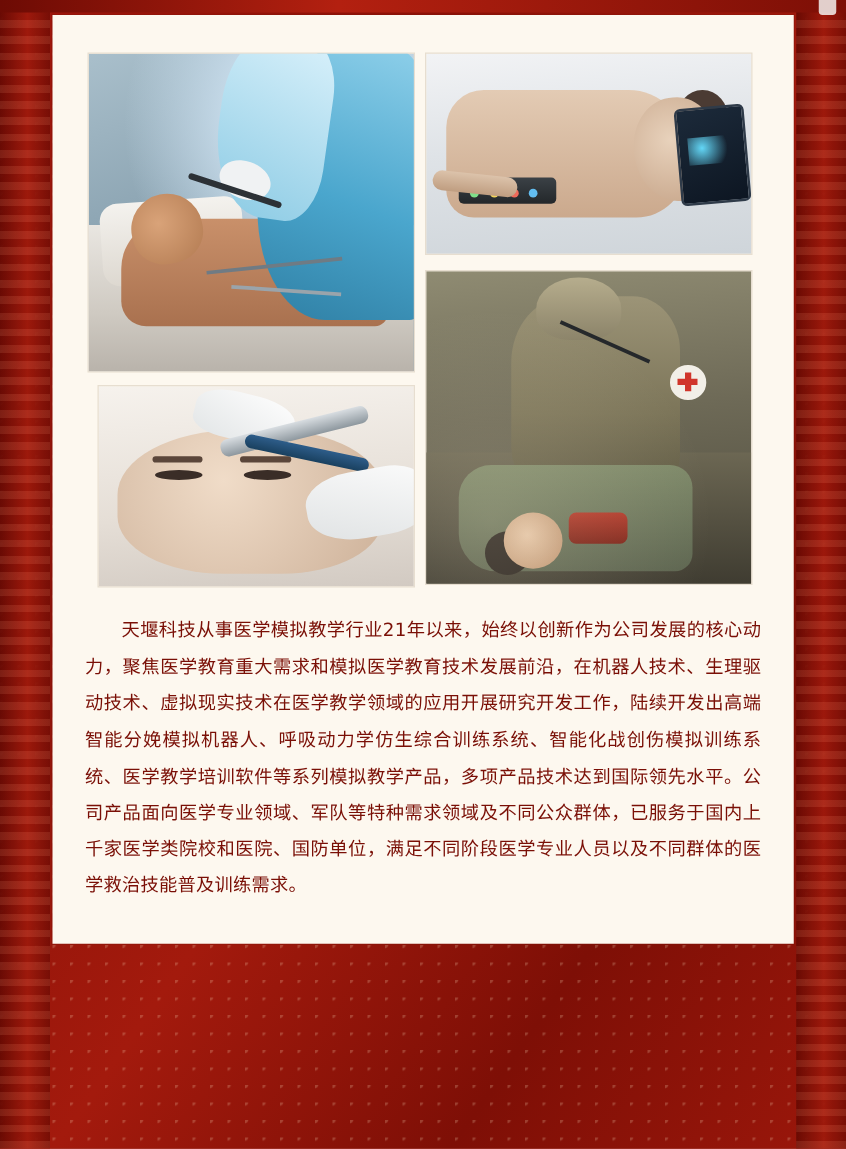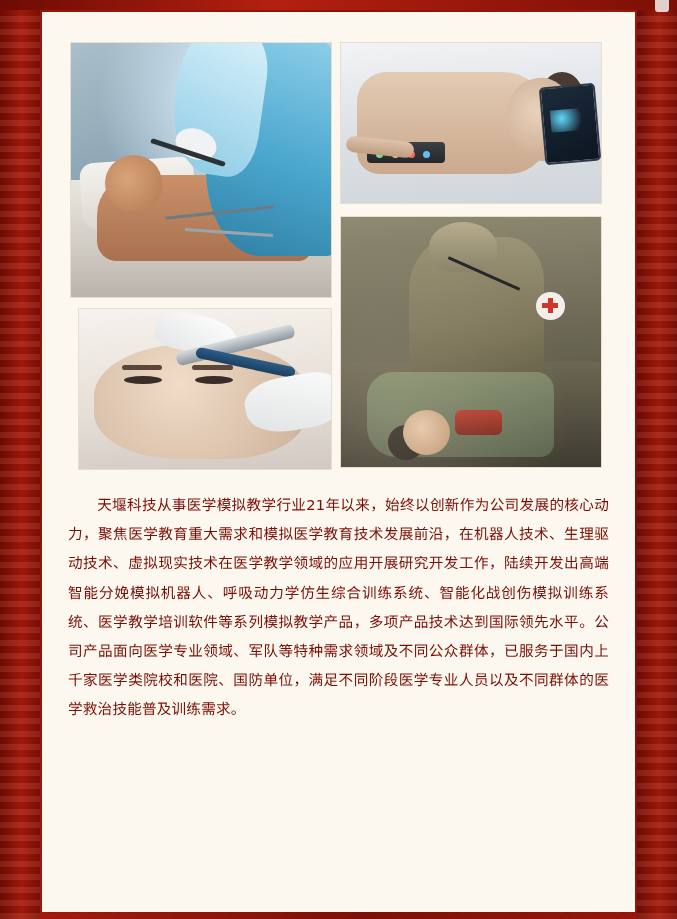--- a/index.html
+++ b/index.html
@@ -56,21 +56,21 @@
     border-radius: 0 0 3px 3px;
     opacity: 0.85;
   }
 
   
   .card {
     position: absolute;
     left: 42px;
     top: 12px;
     width: 593px;
-    height: 900px;
+    height: 743px;
     background: #fdf8ef;
     box-shadow: 0 0 0 1px rgba(120,20,8,0.25);
     overflow: hidden;
   }
 
   .gallery {
     padding: 30px 18px 0 28px;
     display: grid;
     grid-template-columns: 262px 262px;
     grid-template-rows: 256px 160px;

